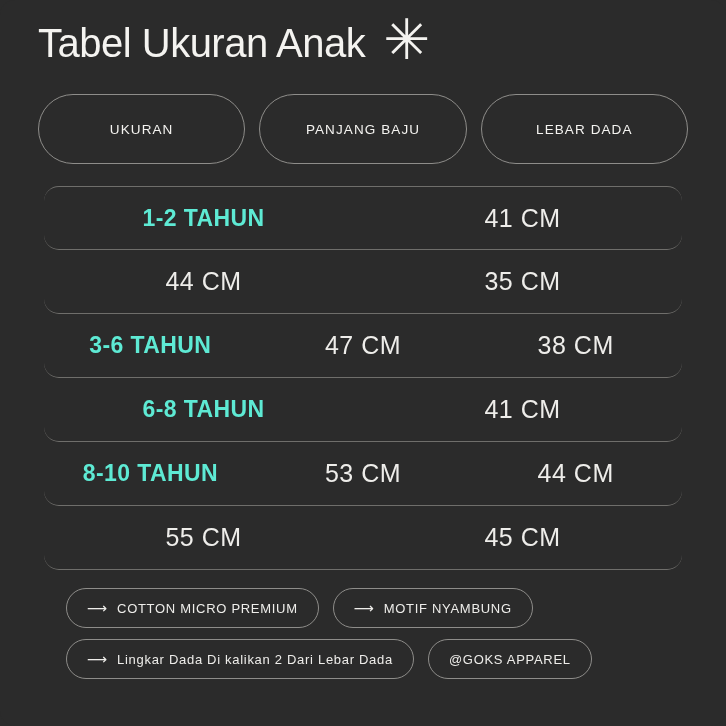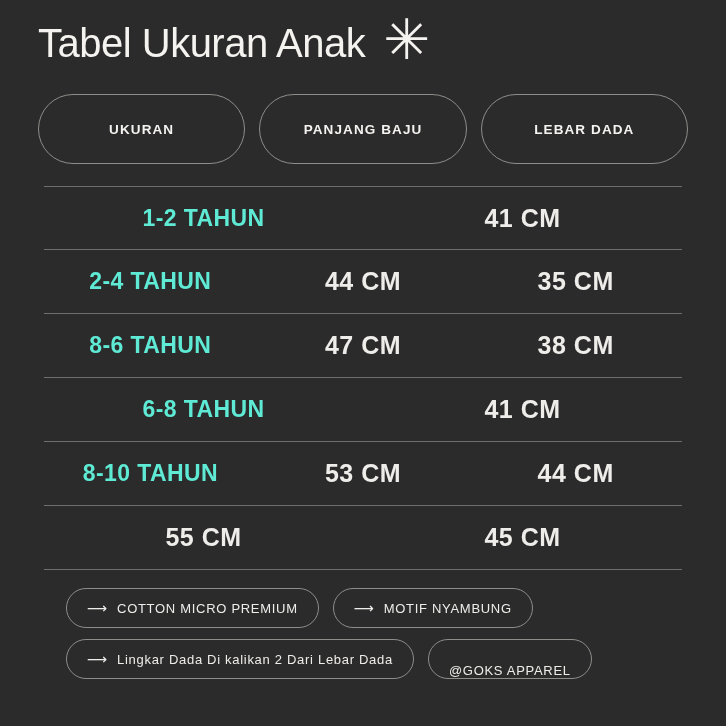--- a/index.html
+++ b/index.html
@@ -1,15 +1,15 @@
 <!DOCTYPE html>
 <html><head>
 <meta charset="utf-8">
 <style>
-  * { box-sizing: border-box; margin: 0; padding: 0; }
+  * { box-sizing: border-box; margin: 0; padding: 0; border-radius: 15px; }
   html, body {
     width: 726px;
     height: 726px;
     background: #2b2b2b;
     font-family: "Liberation Sans", sans-serif;
     color: #f2f1ee;
     overflow: hidden;
   }
   .page {
     width: 726px;
@@ -49,21 +49,21 @@
   }
   .pill {
     flex: 1;
     height: 70px;
     border: 1px solid #8e8d8a;
     border-radius: 38px;
     display: flex;
     align-items: center;
     justify-content: center;
     font-size: 13.5px;
-    font-weight: 700;
+    font-weight: 400;
     letter-spacing: 1.1px;
     color: #f4f3f0;
     text-align: center;
   }
 
   
   .table {
     margin-top: 22px;
     padding: 0 6px;
   }
@@ -80,21 +80,21 @@
   }
   .cell.size {
     font-size: 23px;
     font-weight: 700;
     letter-spacing: 0.4px;
     text-align: center;
     color: #5eead4;
   }
   .cell.val {
     font-size: 25px;
-    font-weight: 700;
+    font-weight: 400;
     letter-spacing: 0.5px;
     color: #eeedea;
   }
 
   
   .notes {
     margin-top: 18px;
     padding: 0 28px;
   }
   .note-row {
@@ -116,21 +116,21 @@
     color: #eeedea;
     white-space: nowrap;
   }
   .note .arrow {
     display: inline-block;
     font-size: 14px;
     line-height: 1;
     color: #eeedea;
     letter-spacing: -2px;
   }
-  .note.plain { justify-content: center; align-items: flex-end; }
+  .note.plain { justify-content: center; }
   .note-text { font-weight: 400; }
 </style>
 </head>
 <body>
 
 <div class="page">
 
   <div class="title-row">
     <div class="title">Tabel Ukuran Anak</div>
     <div class="asterisk">✳</div>
@@ -143,27 +143,26 @@
   </div>
 
   <div class="table">
 
     <div class="row">
       <div class="cell size">1-2 TAHUN</div>
       <div class="cell val">41 CM</div>
     </div>
 
     <div class="row">
-      <div class="cell size">2-4 TAHUN</div>
       <div class="cell val">44 CM</div>
       <div class="cell val">35 CM</div>
     </div>
 
     <div class="row">
-      <div class="cell size">8-6 TAHUN</div>
+      <div class="cell size">3-6 TAHUN</div>
       <div class="cell val">47 CM</div>
       <div class="cell val">38 CM</div>
     </div>
 
     <div class="row">
       <div class="cell size">6-8 TAHUN</div>
       <div class="cell val">41 CM</div>
     </div>
 
     <div class="row">

